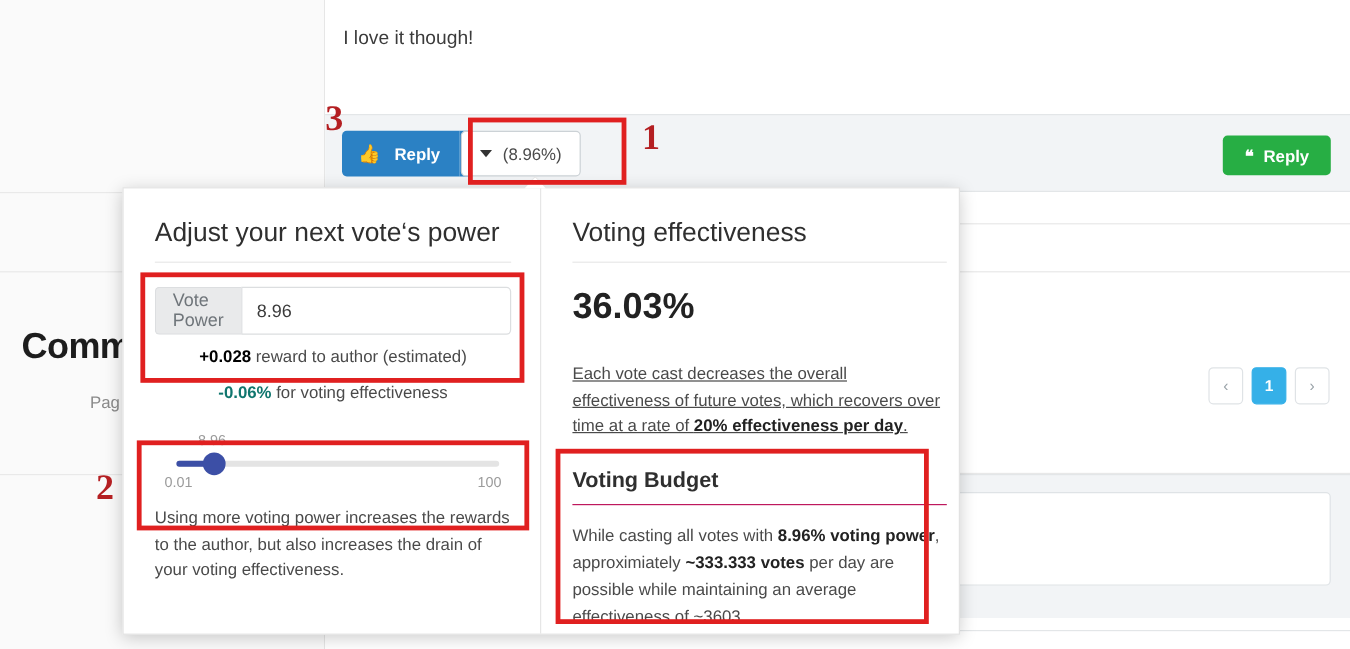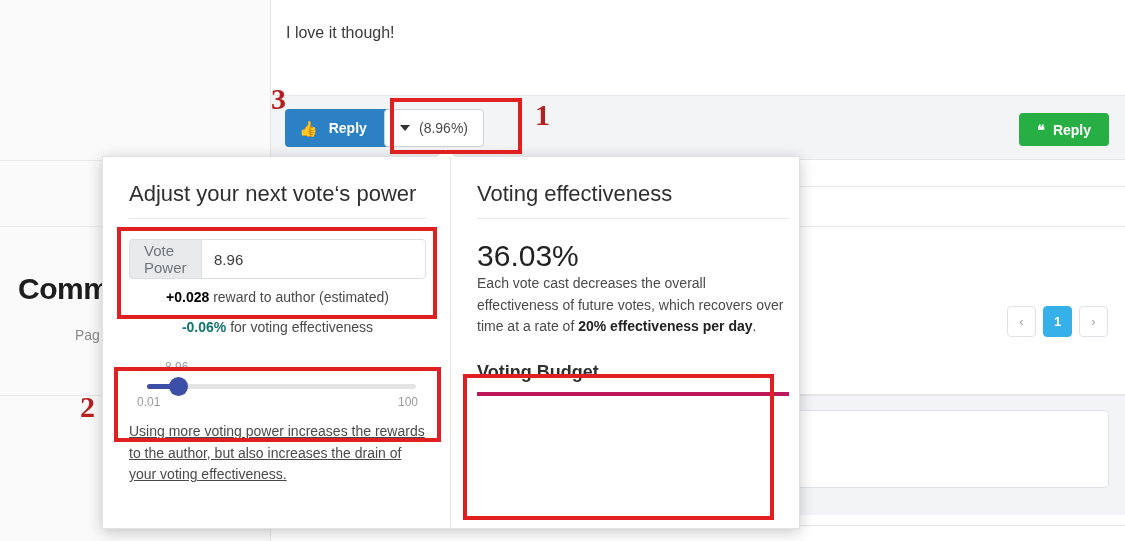--- a/index.html
+++ b/index.html
@@ -178,35 +178,35 @@
     background:#3c4fa6; border-radius:3px;
   }
   .knob{
     position:absolute; left:40px; top:14px; width:19px; height:19px;
     border-radius:50%; background:#3c4fa6; cursor:pointer;
   }
   .tick-min{ position:absolute; left:8px; top:32px; font-size:12px; color:#9b9b9b; }
   .tick-max{ position:absolute; right:8px; top:32px; font-size:12px; color:#9b9b9b; }
 
   .help-text{
-    font-size:14px; color:#4a4a4a; line-height:1.55; margin-top:10px;text-decoration:underline;
+    font-size:14px; color:#4a4a4a; line-height:1.55; margin-top:10px;
   }
 
   .big-pct{
-    font-size:30px; color:#222; font-weight:normal; margin:6px 0 0 0;
+    font-size:30px; color:#222; font-weight:bold; margin:6px 0 0 0;
   }
   .eff-desc{
-    font-size:14px; color:#4a4a4a; line-height:1.55; 
+    font-size:14px; color:#4a4a4a; line-height:1.55; margin-top:28px;text-decoration:underline;
   }
   .eff-desc b{ color:#222; }
 
   .budget-box{ margin-top:24px; }
   .budget-title{
     font-size:18px; color:#2f2f2f;
-    padding-bottom:9px; border-bottom:4px solid #be185d; margin:0 0 14px 0;
+    padding-bottom:9px; border-bottom:1px solid #be185d; margin:0 0 14px 0;
   }
   .budget-text{ font-size:14px; color:#4a4a4a; line-height:1.6; }
   .budget-text b{ color:#222; }
 
   
   .hl{ position:absolute; border:4px solid #e02020; z-index:40; pointer-events:none; }
   .num{
     position:absolute; color:#b41f22; font-weight:bold;
     font-family:"Liberation Serif", serif; font-size:30px; z-index:45;
   }
@@ -306,20 +306,23 @@
     <h3 class="pop-title">Voting effectiveness</h3>
 
     <div class="big-pct">36.03%</div>
 
     <div class="eff-desc">
       <span>Each vote cast decreases the overall effectiveness of future votes, which recovers over time at a rate of </span><b>20% effectiveness per day</b><span>.</span>
     </div>
 
     <div class="budget-box">
       <h4 class="budget-title">Voting Budget</h4>
+      <div class="budget-text">
+        <span>While casting all votes with </span><b>8.96% voting power</b><span>, approximiately </span><b>~333.333 votes</b><span> per day are possible while maintaining an average effectiveness of ~3603.</span>
+      </div>
     </div>
   </div>
 </div>
 
 <div class="hl" style="left:390px; top:98px; width:132px; height:56px;"></div>
 <div class="num" style="left:535px; top:98px;">1</div>
 
 <div class="hl" style="left:117px; top:227px; width:320px; height:92px;"></div>
 
 <div class="hl" style="left:114px; top:367px; width:327px; height:75px;"></div>

